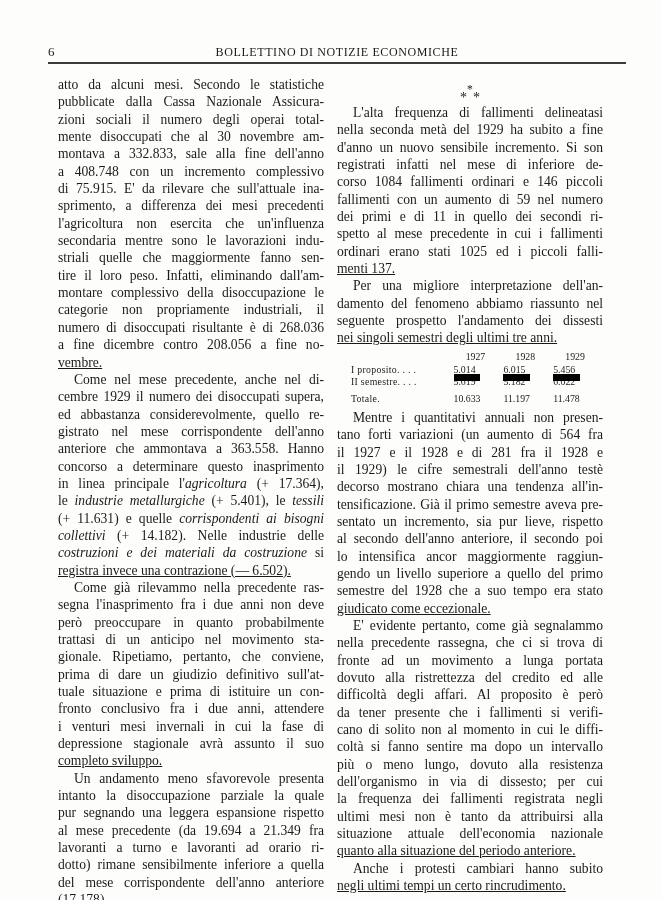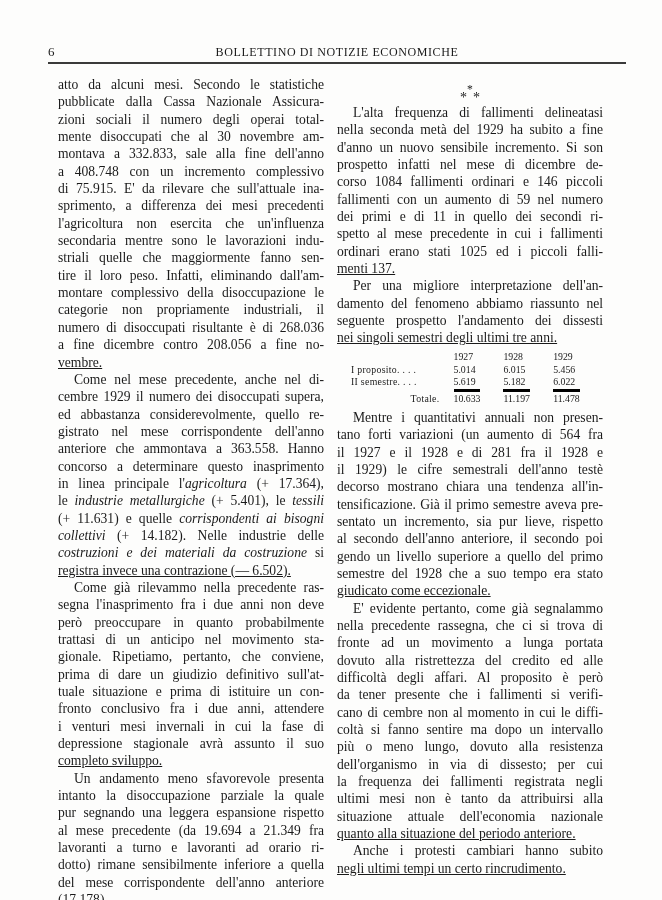--- a/index.html
+++ b/index.html
@@ -15,24 +15,24 @@
   .line { display: block; white-space: nowrap; text-align: justify; text-align-last: justify; height: 17.35px; overflow: visible; }
   .line.last { text-align-last: left; text-decoration: underline; }
   .indent { padding-left: 16px; }
   i, em { font-style: italic; }
   .stars { text-align: center; font-size: 14px; height: 16px; line-height: 14px; margin-bottom: 2px; font-family: "Liberation Serif", serif; }
   .stars sup { position: relative; top: -3px; }
   table.stats { border-collapse: collapse; margin: 4px 0 4px 14px; font-size: 9.8px; font-family: "Liberation Serif", serif; }
   table.stats td { padding: 0 0 0 0; height: 12.5px; line-height: 12px; }
   table.stats td.label { width: 110px; letter-spacing: 0.3px; }
   table.stats td.num { width: 50px; text-align: left; padding-right: 6px; }
-  table.stats tr.head td.num { text-align: left; }
+  table.stats tr.head td.num { text-align: center; }
   table.stats tr.total td { padding-top: 4px; border-top: 0; }
-  table.stats tr.total td.num span { border-top: 3px solid #000000; padding-top: 1px; }
-  table.stats td.total-label { text-align: right; padding-right: 14px; }
+  table.stats tr.total td.num span { border-top: 7px solid #000000; padding-top: 12px; }
+  table.stats td.total-label { text-align: left; padding-right: 14px; }
 </style>
 </head>
 <body>
 
 <div class="page">
   <div class="header">
     <span class="page-num">6</span>
     <div class="running-title">BOLLETTINO DI NOTIZIE ECONOMICHE</div>
   </div>
   <div class="rule"></div>
@@ -87,21 +87,21 @@
       <span class="line">del mese corrispondente dell'anno anteriore</span>
       <span class="line last">(17.178).</span>
     </div>
 
   <div class="col col-right" id="col-right">
     <div class="stars">*<sup>*</sup>*</div>
     <div id="para1">
         <span class="line indent">L'alta frequenza di fallimenti delineatasi</span>
         <span class="line">nella seconda metà del 1929 ha subito a fine</span>
         <span class="line">d'anno un nuovo sensibile incremento. Si son</span>
-        <span class="line">prospetto infatti nel mese di dicembre de-</span>
+        <span class="line">registrati infatti nel mese di inferiore de-</span>
         <span class="line">corso 1084 fallimenti ordinari e 146 piccoli</span>
         <span class="line">fallimenti con un aumento di 59 nel numero</span>
         <span class="line">dei primi e di 11 in quello dei secondi ri-</span>
         <span class="line">spetto al mese precedente in cui i fallimenti</span>
         <span class="line">ordinari erano stati 1025 ed i piccoli falli-</span>
         <span class="line last">menti 137.</span>
         <span class="line indent">Per una migliore interpretazione dell'an-</span>
         <span class="line">damento del fenomeno abbiamo riassunto nel</span>
         <span class="line">seguente prospetto l'andamento dei dissesti</span>
         <span class="line last">nei singoli semestri degli ultimi tre anni.</span>
@@ -136,30 +136,31 @@
     </table>
     <div id="para2">
         <span class="line indent">Mentre i quantitativi annuali non presen-</span>
         <span class="line">tano forti variazioni (un aumento di 564 fra</span>
         <span class="line">il 1927 e il 1928 e di 281 fra il 1928 e</span>
         <span class="line">il 1929) le cifre semestrali dell'anno testè</span>
         <span class="line">decorso mostrano chiara una tendenza all'in-</span>
         <span class="line">tensificazione. Già il primo semestre aveva pre-</span>
         <span class="line">sentato un incremento, sia pur lieve, rispetto</span>
         <span class="line">al secondo dell'anno anteriore, il secondo poi</span>
+        <span class="line">lo intensifica ancor maggiormente raggiun-</span>
         <span class="line">gendo un livello superiore a quello del primo</span>
         <span class="line">semestre del 1928 che a suo tempo era stato</span>
         <span class="line last">giudicato come eccezionale.</span>
         <span class="line indent">E' evidente pertanto, come già segnalammo</span>
         <span class="line">nella precedente rassegna, che ci si trova di</span>
         <span class="line">fronte ad un movimento a lunga portata</span>
         <span class="line">dovuto alla ristrettezza del credito ed alle</span>
         <span class="line">difficoltà degli affari. Al proposito è però</span>
         <span class="line">da tener presente che i fallimenti si verifi-</span>
-        <span class="line">cano di cembre non al momento in cui le diffi-</span>
+        <span class="line">cano di solito non al momento in cui le diffi-</span>
         <span class="line">coltà si fanno sentire ma dopo un intervallo</span>
         <span class="line">più o meno lungo, dovuto alla resistenza</span>
         <span class="line">dell'organismo in via di dissesto; per cui</span>
         <span class="line">la frequenza dei fallimenti registrata negli</span>
         <span class="line">ultimi mesi non è tanto da attribuirsi alla</span>
         <span class="line">situazione attuale dell'economia nazionale</span>
         <span class="line last">quanto alla situazione del periodo anteriore.</span>
         <span class="line indent">Anche i protesti cambiari hanno subito</span>
         <span class="line last">negli ultimi tempi un certo rincrudimento.</span>
       </div>

